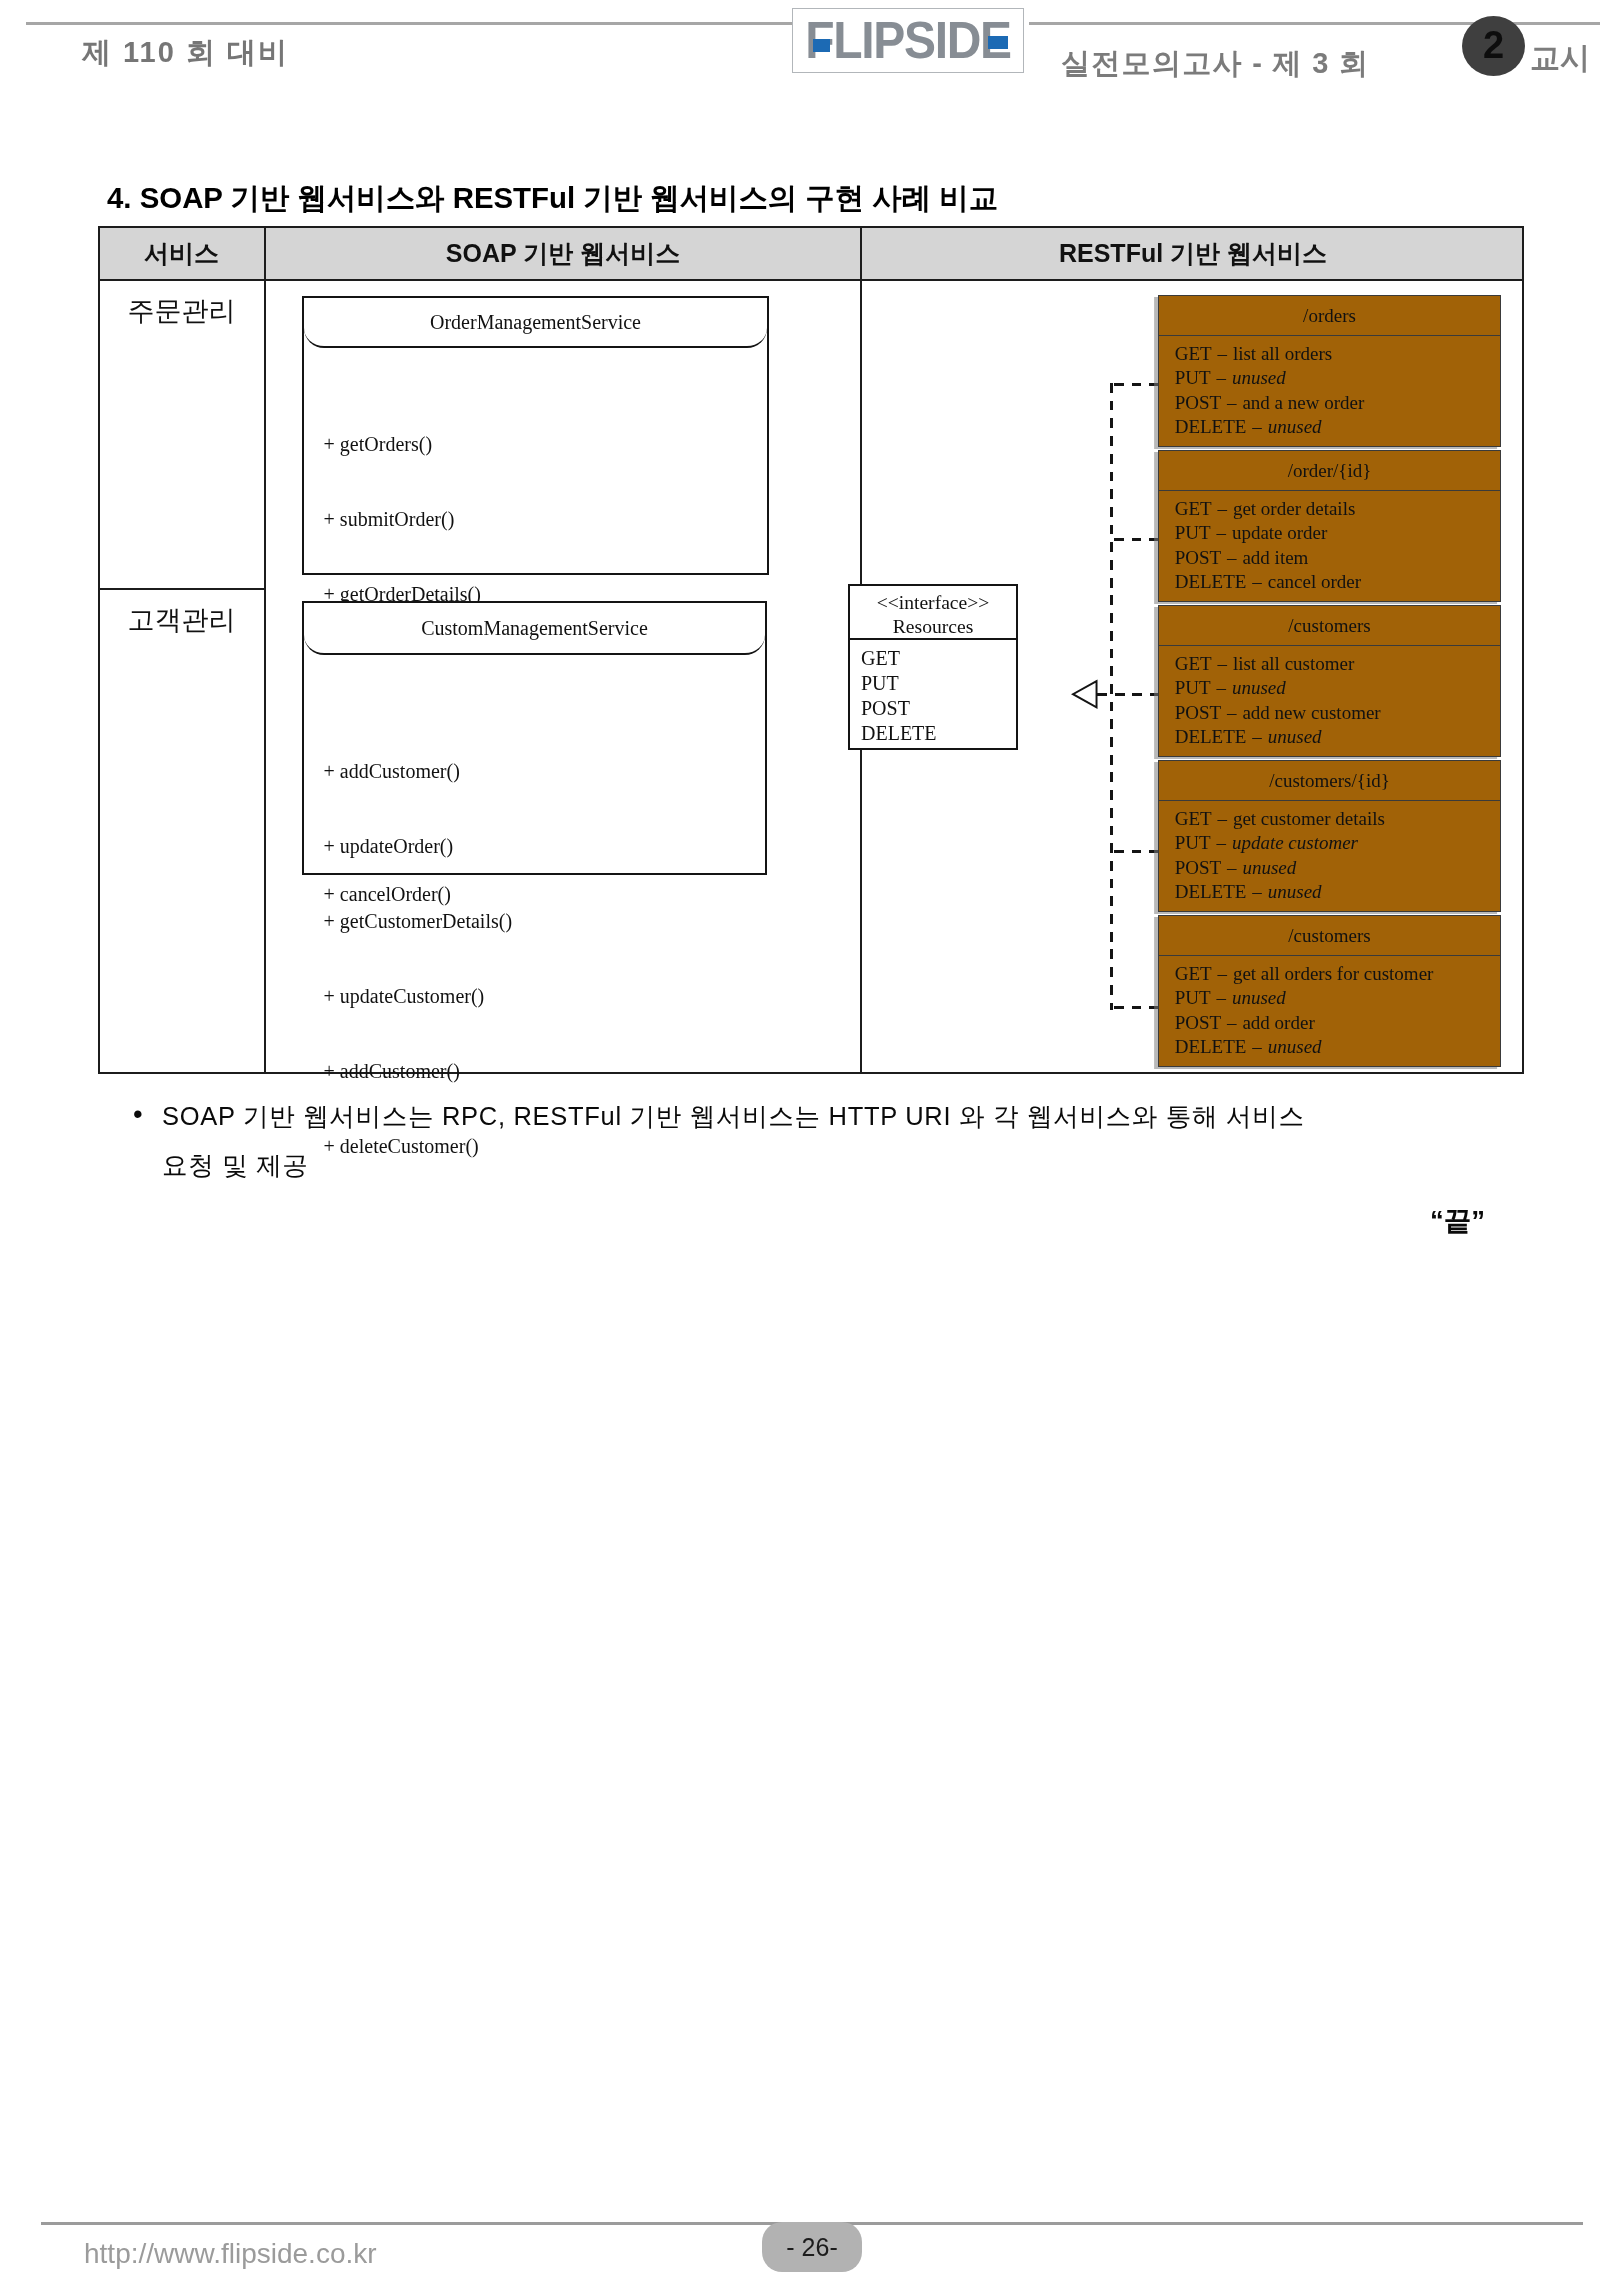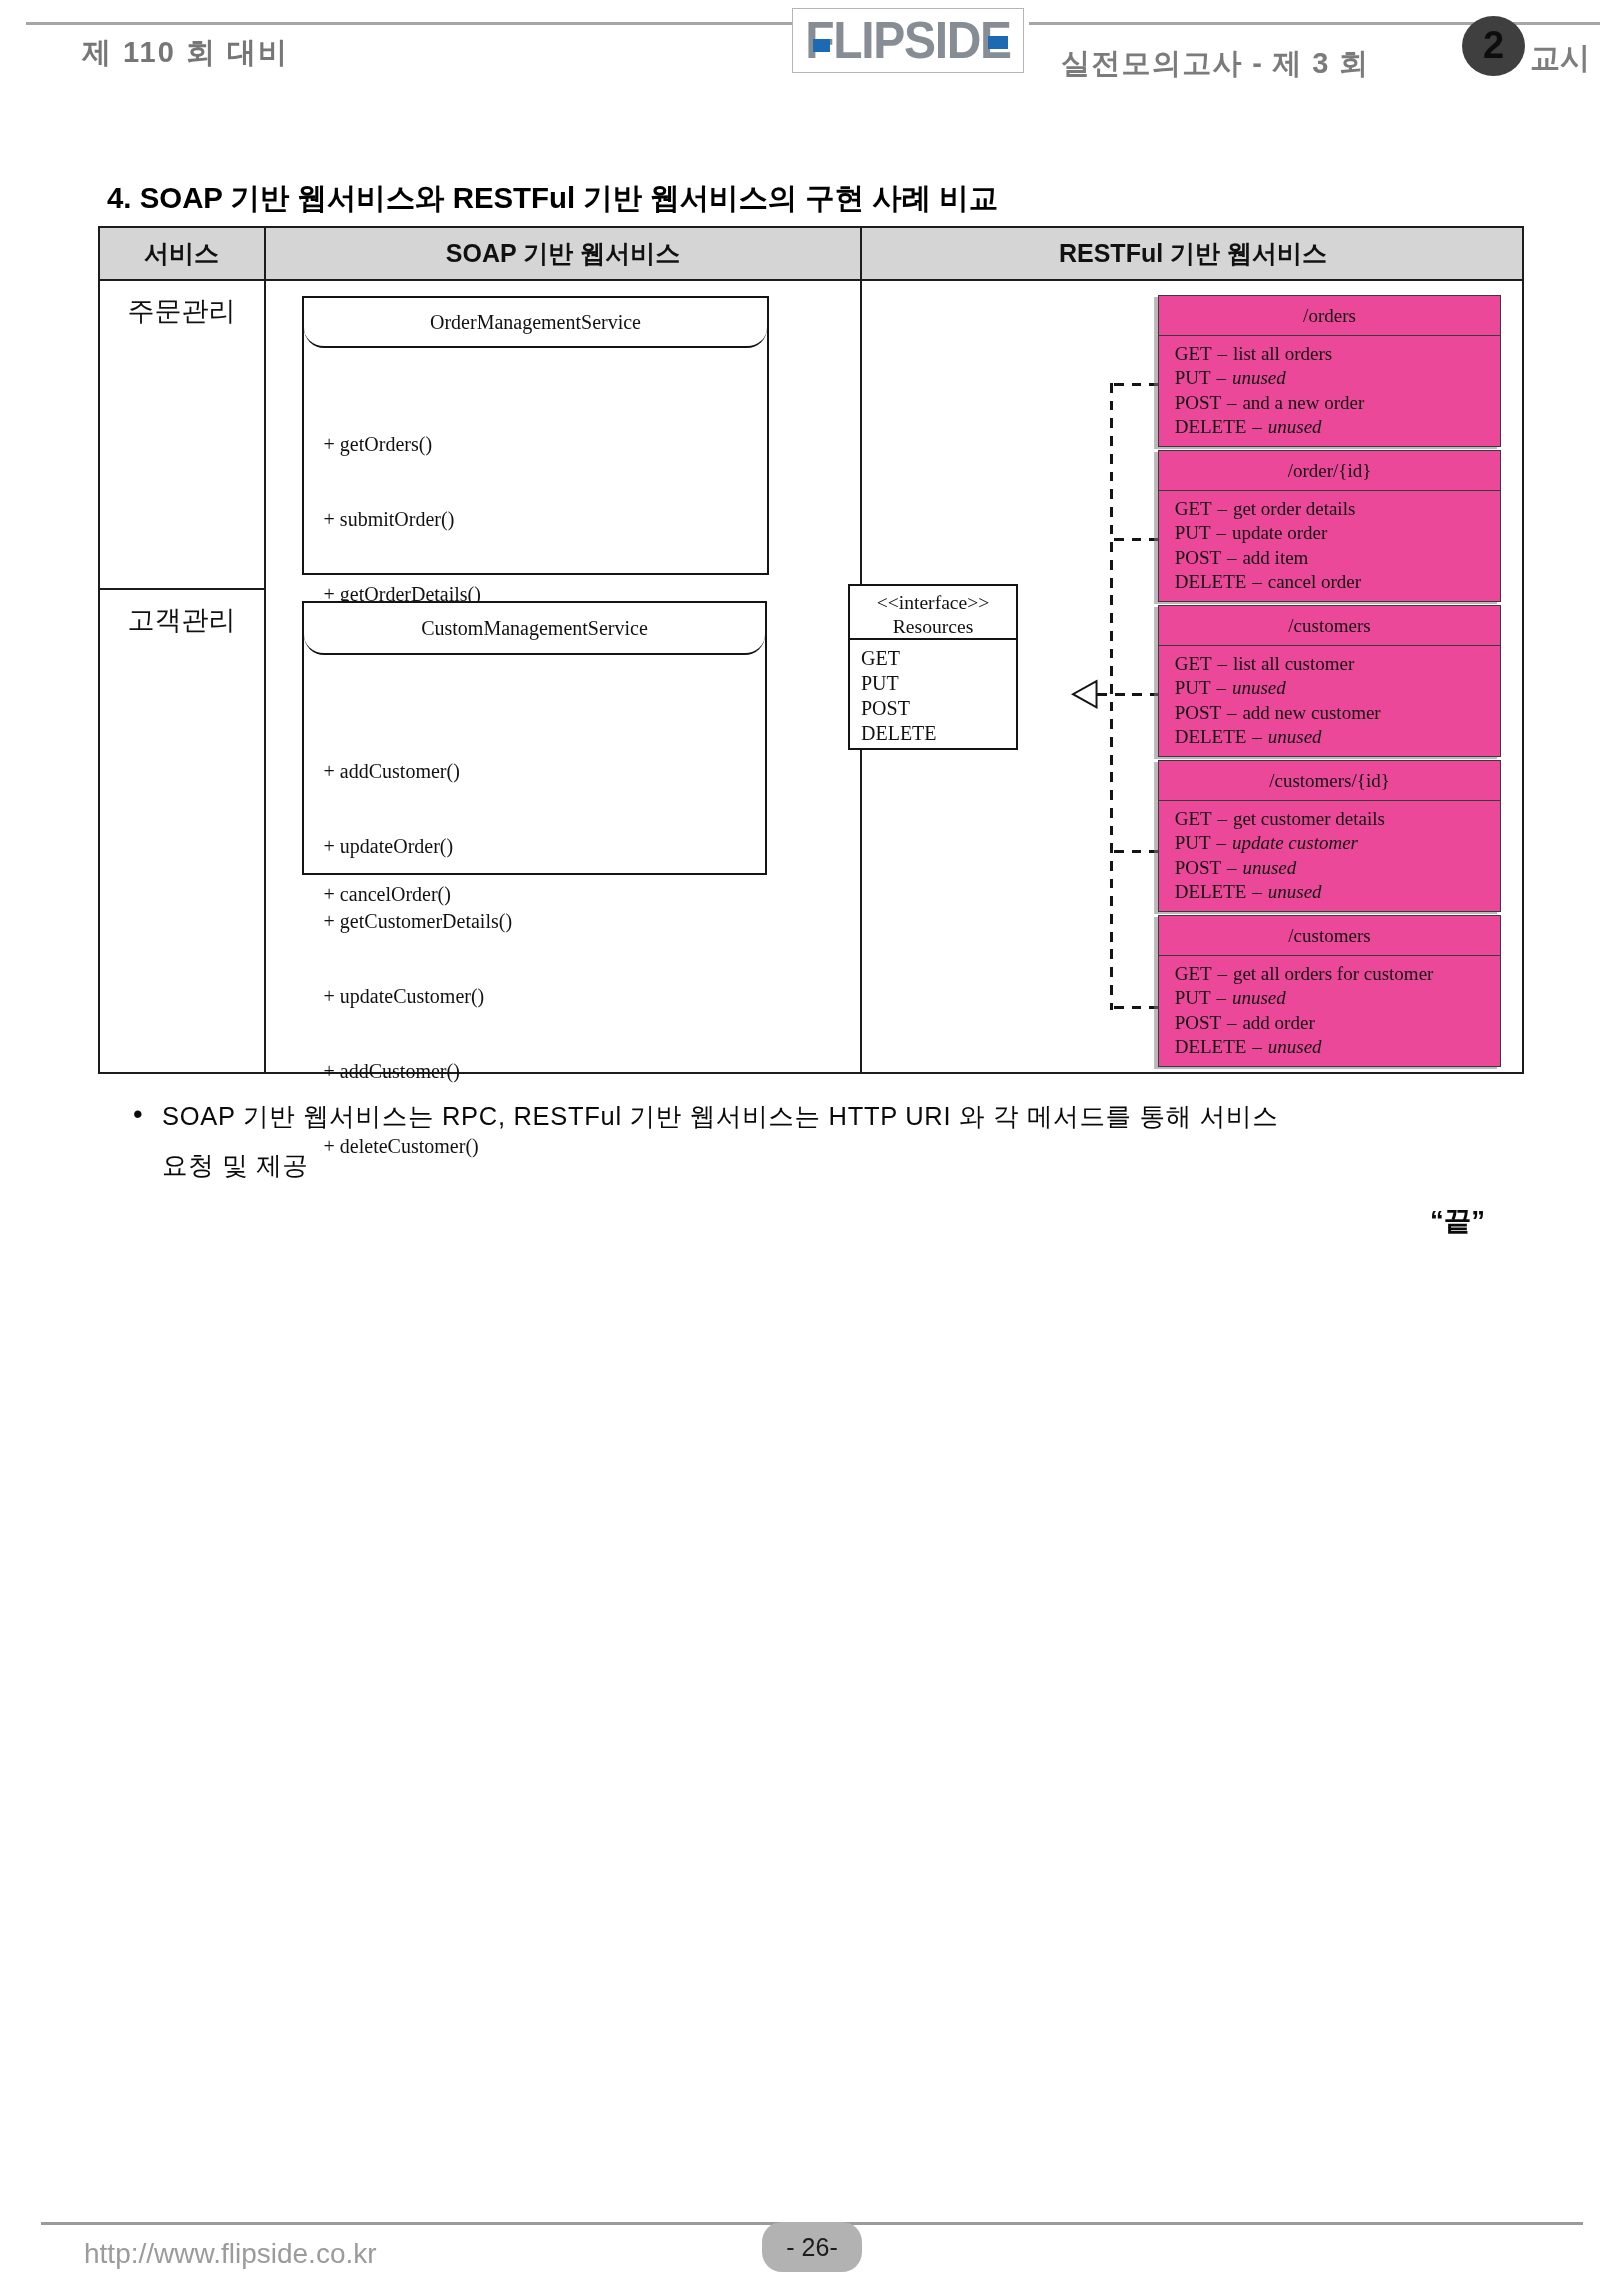--- a/index.html
+++ b/index.html
@@ -33,21 +33,21 @@
   .classbox{border:2px solid #141414;background:#fff;}
   .classbox .title{border-bottom:2px solid #141414;font-size:20px;}
   .classbox .methods{font-size:20px;line-height:25px;white-space:pre;}
 
   
   .ifacebox{border:2px solid #141414;background:#fff;}
   .ifacebox .title{border-bottom:2px solid #141414;font-size:19.6px;line-height:24px;padding-top:4.6px;}
   .ifacebox .methods{font-size:20px;line-height:25px;padding:5.9px 0 0 11px;}
 
   
-  .resbox{width:341px;height:150px;border:1.3px solid #3a3a3a;background:#ec4899;
+  .resbox{width:341px;height:150px;border:1.3px solid #3a3a3a;background:#a16207;
     box-shadow:-3.9px 2px 0 rgba(128,128,128,.55);position:absolute;left:1158px;}
   .resbox .rtitle{height:39px;border-bottom:1.3px solid #3a3a3a;font-size:19px;
     display:flex;align-items:center;justify-content:center;}
   .resbox .ops{padding:5.9px 0 0 15.7px;font-size:19px;line-height:24.5px;}
   .resbox .sep{margin:0 5.9px;}
 
   .vdash{width:3.3px;background:repeating-linear-gradient(to bottom,#141414 0 9.8px,transparent 9.8px 17.7px);}
   .hdash{height:3.3px;background:repeating-linear-gradient(to right,#141414 0 9.8px,transparent 9.8px 17.7px);}
 
   .note-text{font-size:25.5px;color:#0a0a0a;letter-spacing:0.7px;}
@@ -185,21 +185,21 @@
     <div class="rtitle">/customers</div>
     <div class="ops">
       <div><span>GET</span><span class="sep">–</span><span>get all orders for customer</span></div>
       <div><span>PUT</span><span class="sep">–</span><span class="it">unused</span></div>
       <div><span>POST</span><span class="sep">–</span><span>add order</span></div>
       <div><span>DELETE</span><span class="sep">–</span><span class="it">unused</span></div>
     </div>
   </div>
 
   <div class="abs note-text" style="left:133px;top:1098px;font-size:27.5px;">•</div>
-  <div class="abs note-text" style="left:162px;top:1099px;">SOAP 기반 웹서비스는 RPC, RESTFul 기반 웹서비스는 HTTP URI 와 각 메서드를 통해 서비스</div>
+  <div class="abs note-text" style="left:162px;top:1099px;">SOAP 기반 웹서비스는 RPC, RESTFul 기반 웹서비스는 HTTP URI 와 각 웹서비스와 통해 서비스</div>
   <div class="abs note-text" style="left:162px;top:1148px;">요청 및 제공</div>
   <div class="abs bold" style="left:1430px;top:1203px;font-size:27.5px;color:#0a0a0a;">“끝”</div>
 
   <div class="abs" style="left:41px;top:2222px;width:1542px;height:3.3px;background:#9b9b9b;"></div>
   <div class="abs footer-url" style="left:84px;top:2238px;">http://www.flipside.co.kr</div>
   <div class="abs center page-badge" style="left:762px;top:2222px;width:100px;height:50px;">- 26-</div>
 
 </div>
 
 

